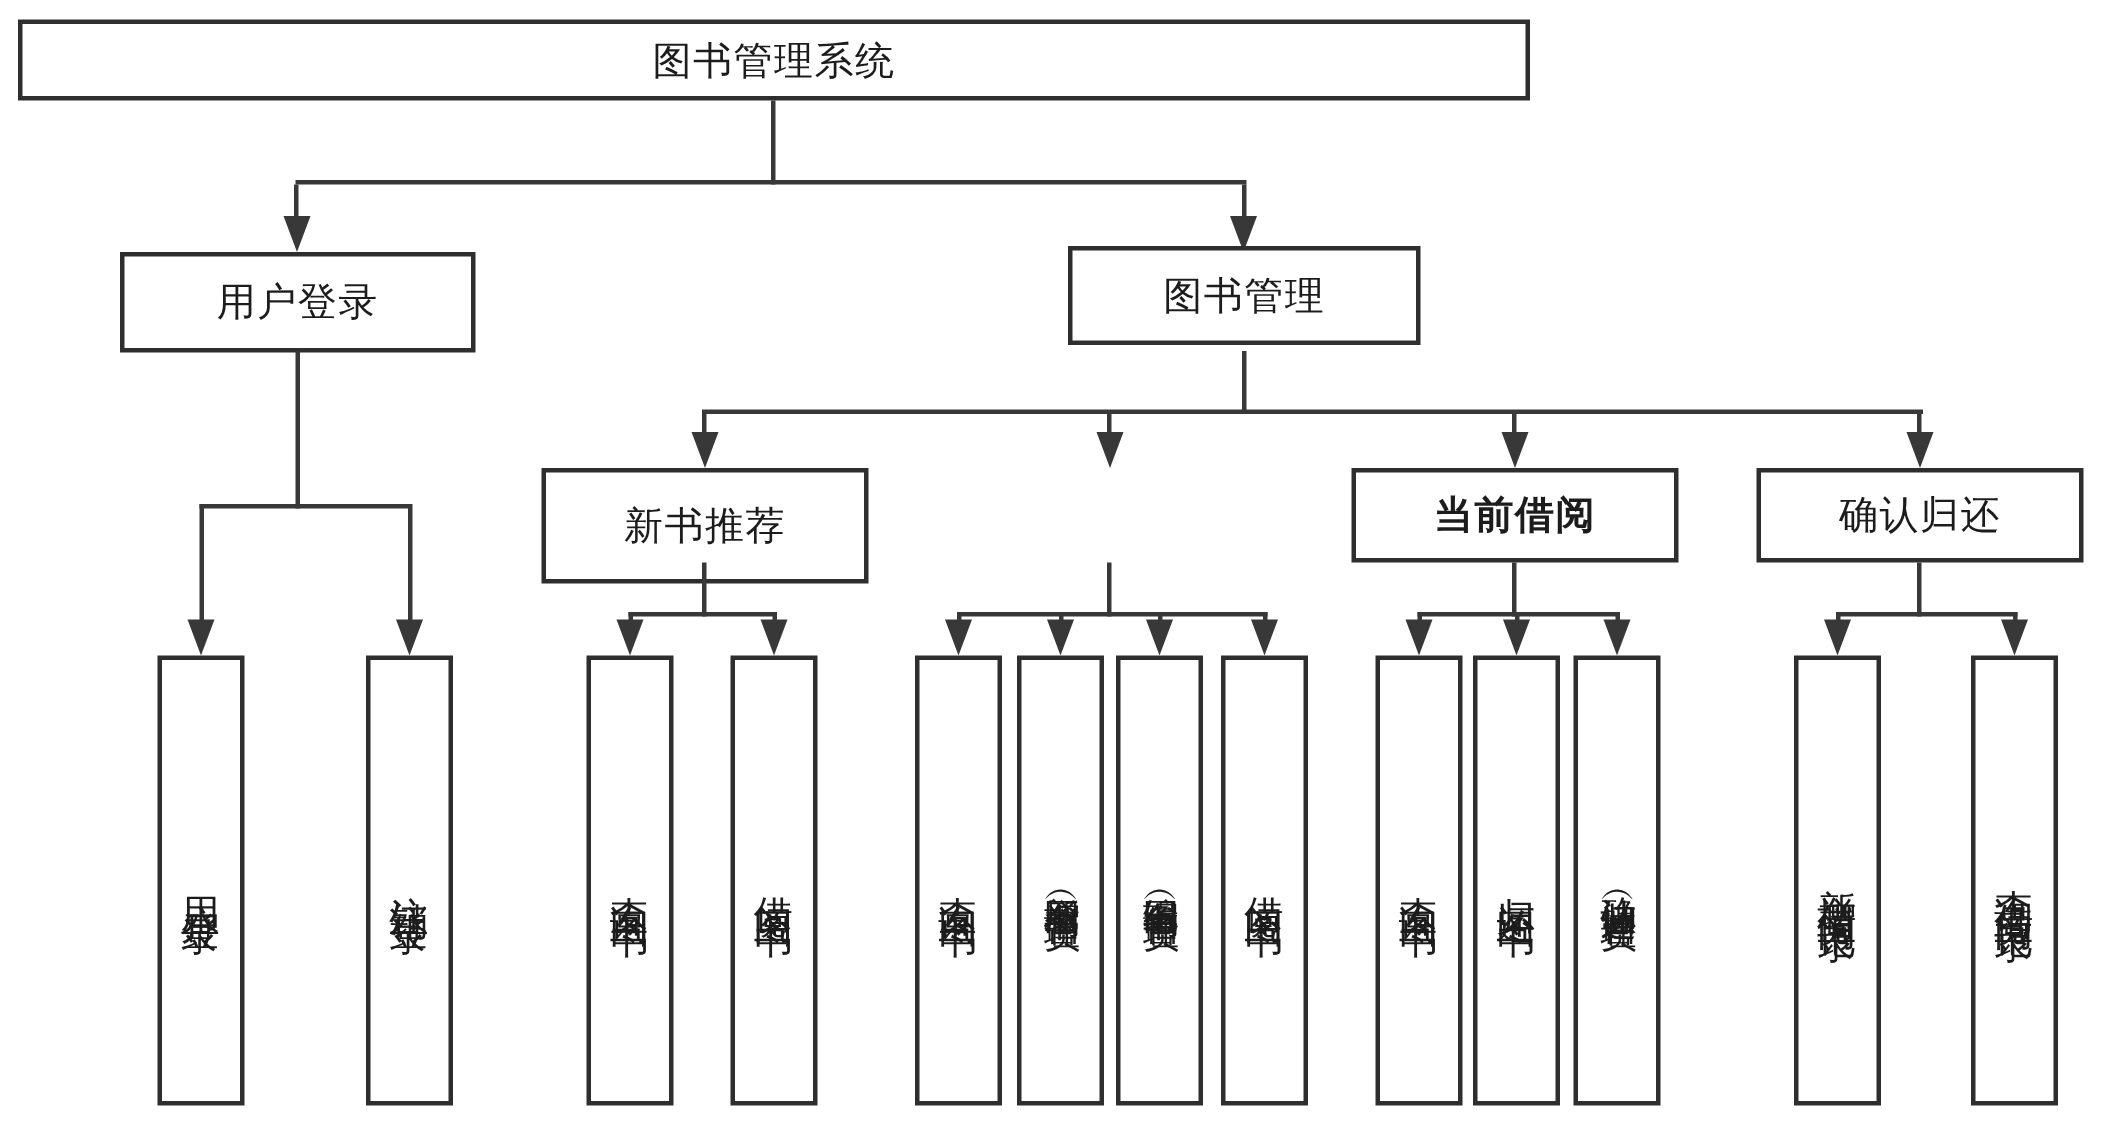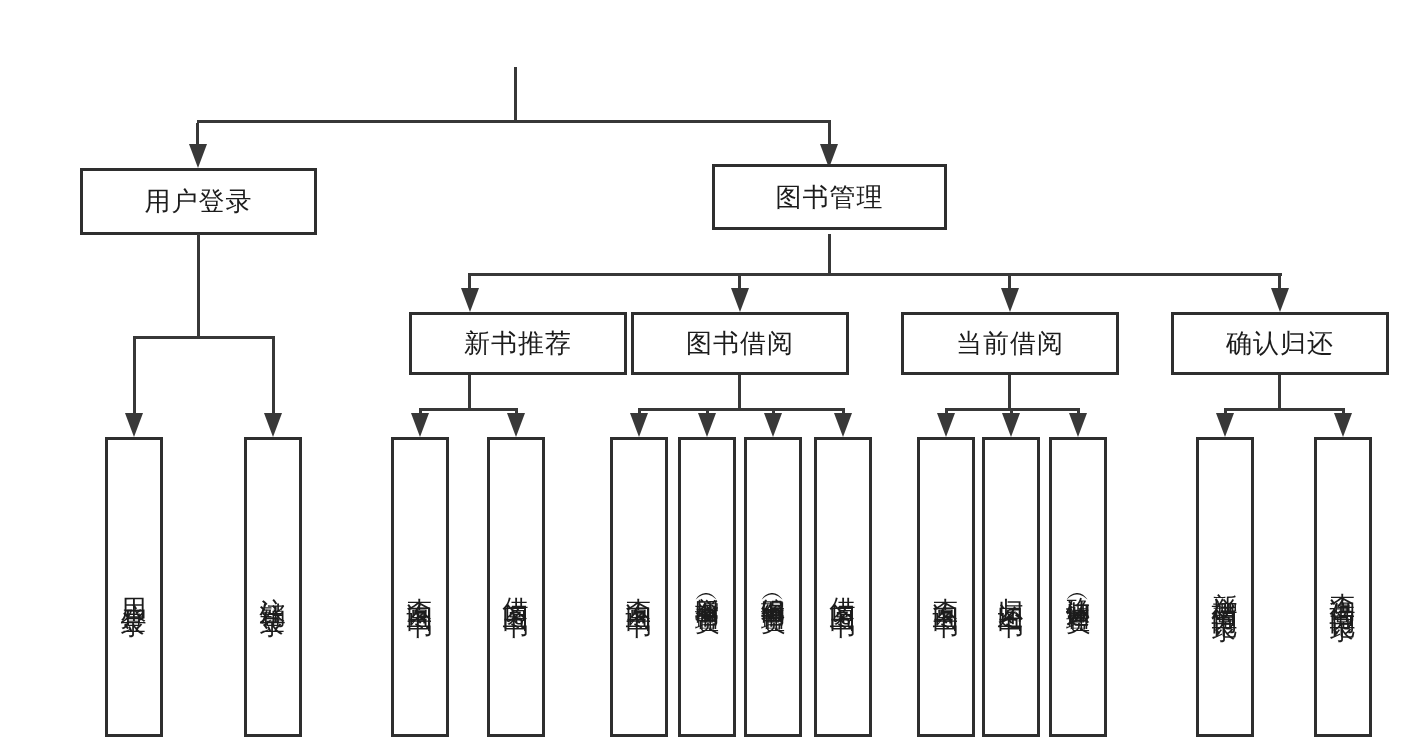--- a/index.html
+++ b/index.html
@@ -77,20 +77,23 @@
     color: #adadad;
     letter-spacing: 1px;
     white-space: nowrap;
   }
 </style>
 </head>
 <body>
 
 <div id="canvas">
 
+  <div class="hbox" style="left:12px; top:13px; width:1008px; height:54px;">
+    <span>图书管理系统</span>
+  </div>
 
   <div class="line" style="left:514px; top:67px; width:3px; height:56px;"></div>
   <div class="line" style="left:197px; top:120px; width:634px; height:3px;"></div>
   <div class="line" style="left:196px; top:123px; width:3px; height:28px;"></div>
   <div class="arrow-down" style="left:189px; top:144px;"></div>
   <div class="line" style="left:828px; top:123px; width:3px; height:28px;"></div>
   <div class="arrow-down" style="left:820px; top:144px;"></div>
 
   <div class="hbox" style="left:80px; top:168px; width:237px; height:67px;">
     <span>用户登录</span>
@@ -110,27 +113,24 @@
   <div class="line" style="left:468px; top:273px; width:814px; height:3px;"></div>
   <div class="line" style="left:468px; top:276px; width:3px; height:16px;"></div>
   <div class="arrow-down" style="left:461px; top:288px;"></div>
   <div class="line" style="left:738px; top:276px; width:3px; height:16px;"></div>
   <div class="arrow-down" style="left:731px; top:288px;"></div>
   <div class="line" style="left:1008px; top:276px; width:3px; height:16px;"></div>
   <div class="arrow-down" style="left:1001px; top:288px;"></div>
   <div class="line" style="left:1278px; top:276px; width:3px; height:16px;"></div>
   <div class="arrow-down" style="left:1271px; top:288px;"></div>
 
-  <div class="hbox" style="left:361px; top:312px; width:218px; height:63px;margin-left:48px;">
+  <div class="hbox" style="left:361px; top:312px; width:218px; height:77px;">
     <span>新书推荐</span>
   </div>
-  <div class="hbox" style="left:631px; top:312px; width:218px; height:63px;">
-    <span>图书借阅</span>
-  </div>
-  <div class="hbox" style="left:901px; top:312px; width:218px; height:63px;">
+  <div class="hbox" style="left:901px; top:312px; width:218px; height:63px;font-weight:bold;">
     <span>当前借阅</span>
   </div>
   <div class="hbox" style="left:1171px; top:312px; width:218px; height:63px;">
     <span>确认归还</span>
   </div>
 
   <div class="line" style="left:468px; top:375px; width:3px; height:36px;"></div>
   <div class="line" style="left:419px; top:408px; width:99px; height:3px;"></div>
   <div class="line" style="left:419px; top:408px; width:3px; height:14px;"></div>
   <div class="arrow-down" style="left:411px; top:413px;"></div>

